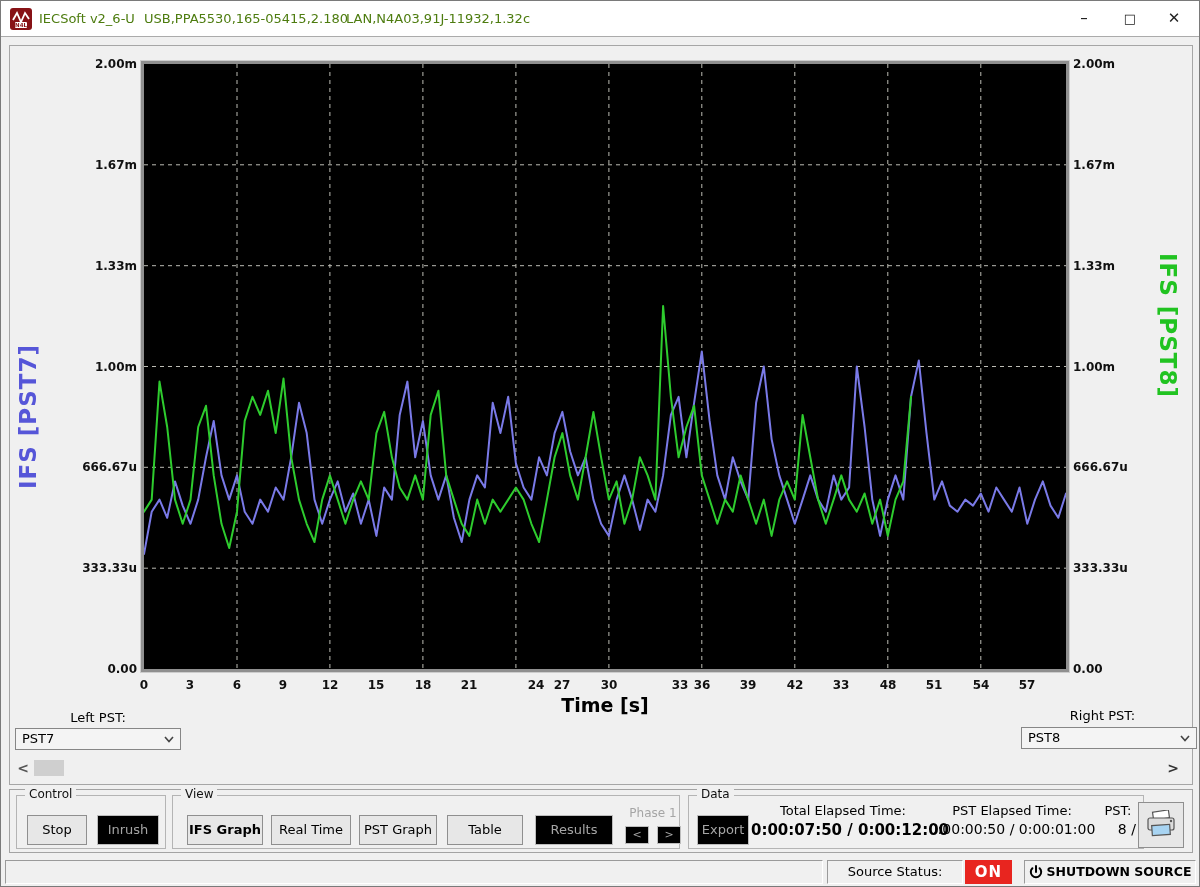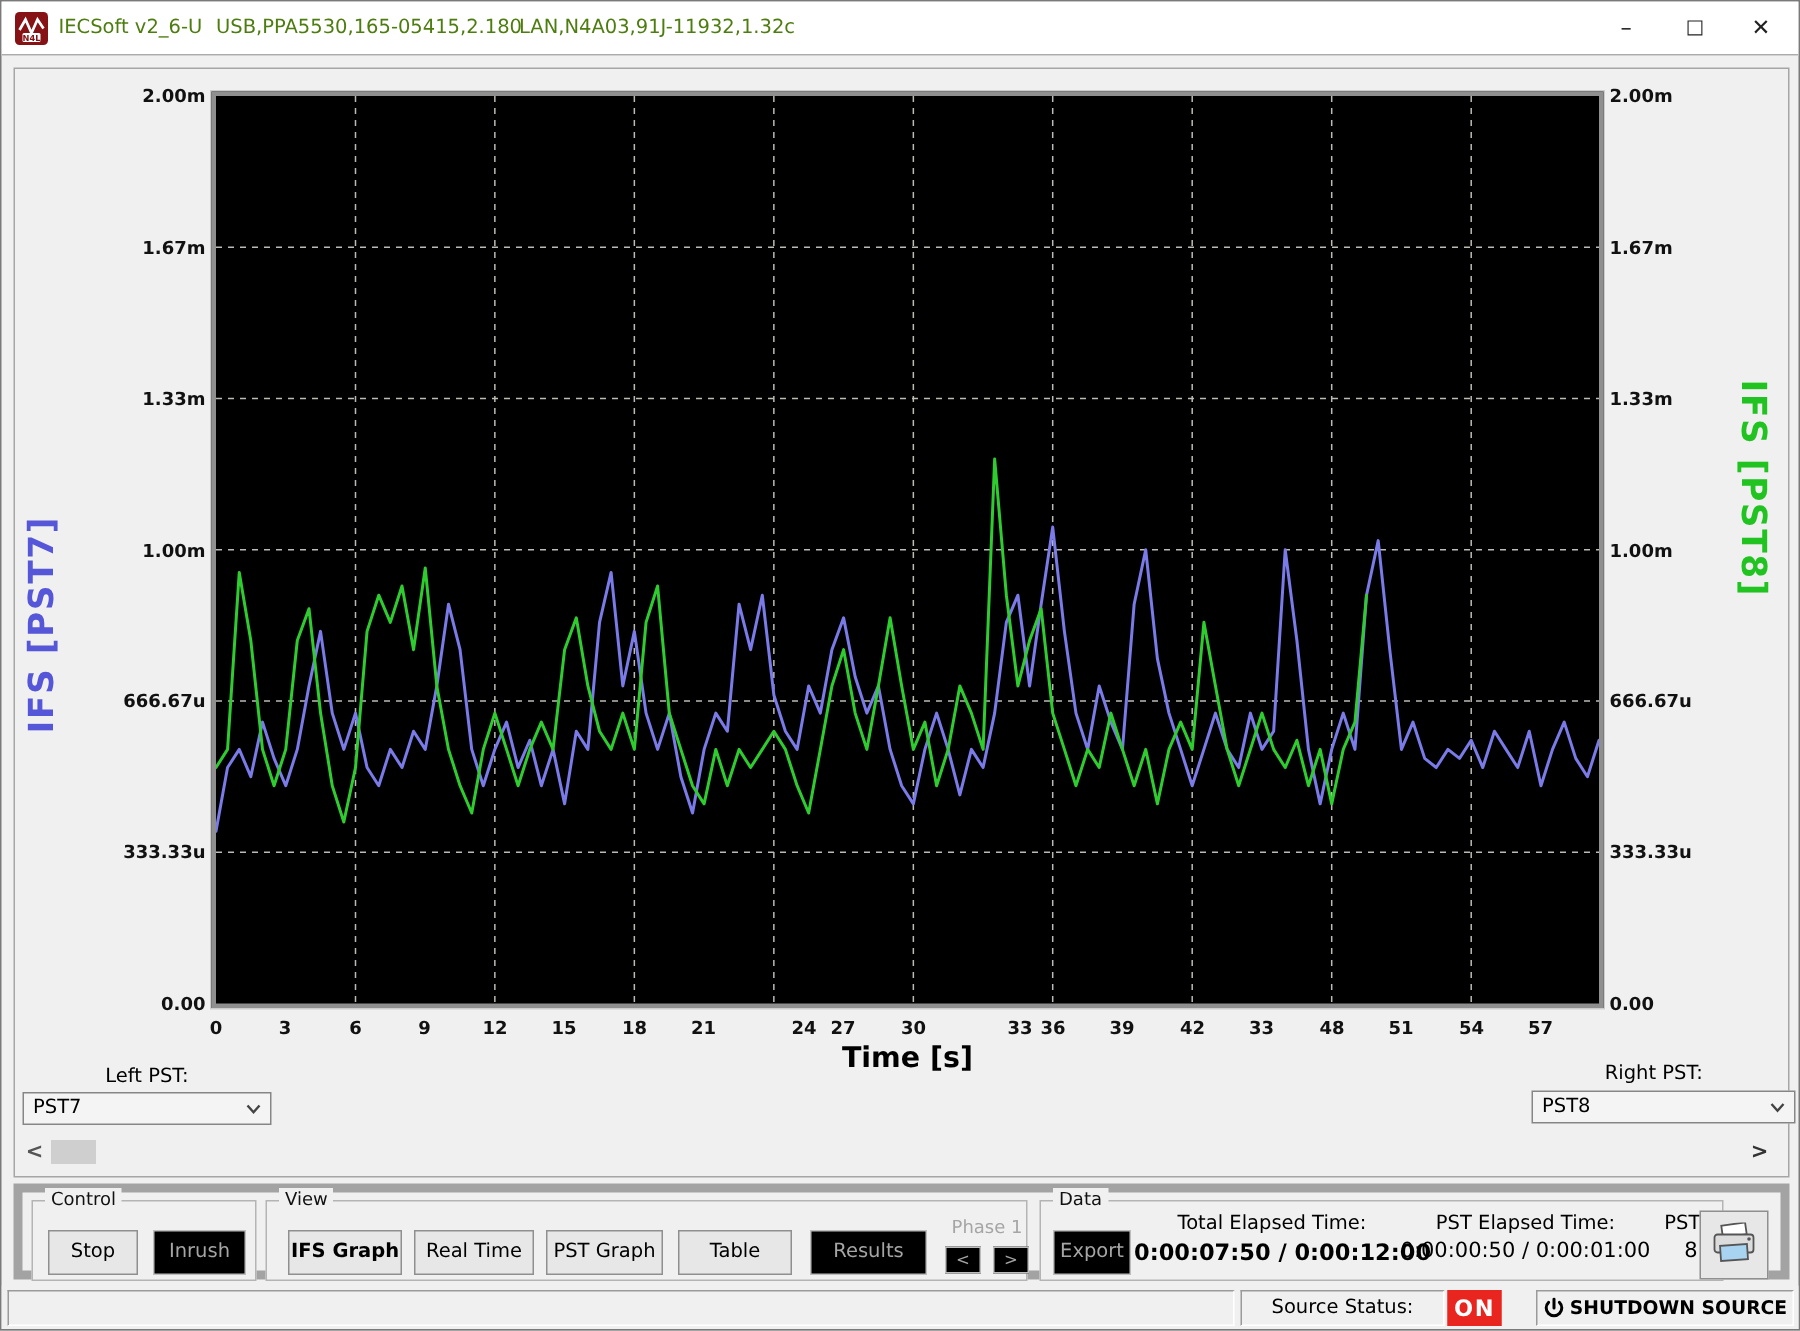--- a/index.html
+++ b/index.html
@@ -38,21 +38,21 @@
   #left-pst-select{left:14px;top:727px;width:166px;}
   #right-pst-select{left:1020px;top:726px;width:176px;}
   .dd-chev{position:absolute;right:6px;top:7px;}
 
   .sb-arrow{position:absolute;top:758px;width:16px;height:18px;font-size:14px;font-weight:bold;color:#555;line-height:18px;text-align:center;cursor:default;}
   #sb-left{left:14px;}
   #sb-right{left:1164px;color:#333;}
   #sb-thumb{position:absolute;left:33px;top:759px;width:30px;height:16px;background:#cfcfcf;}
 
   
-  #control-panel{position:absolute;left:8px;top:788px;width:1184px;height:64px;border:6px solid #a3a3a3;background:#f0f0f0;box-sizing:border-box;}
+  #control-panel{position:absolute;left:8px;top:788px;width:1184px;height:64px;border:1px solid #a3a3a3;background:#f0f0f0;box-sizing:border-box;}
   .group{position:absolute;border:1px solid #b4b4b4;background:#f0f0f0;}
   .group-label{position:absolute;top:-9px;left:8px;background:#f0f0f0;padding:0 4px;font-size:12px;color:#111;}
   #grp-control{left:6px;top:5px;width:148px;height:52px;}
   #grp-view{left:162px;top:5px;width:506px;height:52px;}
   #grp-data{left:678px;top:5px;width:454px;height:52px;}
 
   .btn{position:absolute;height:30px;background:#e7e7e7;border:1px solid #8f8f8f;box-sizing:border-box;font-size:13px;color:#000;text-align:center;line-height:28px;font-family:"DejaVu Sans",sans-serif;cursor:default;}
   .btn.disabled{color:#a5a5a5;border-color:#bdbdbd;background:#000000;}
   .btn.bold{font-weight:bold;}
 
@@ -63,21 +63,21 @@
   .phase-btn{position:absolute;top:30px;width:24px;height:18px;line-height:16px;font-size:11px;}
 
   #print-btn{position:absolute;right:8px;top:12px;width:46px;height:46px;background:#e7e7e7;border:1px solid #8f8f8f;box-sizing:border-box;text-align:center;cursor:default;}
   #print-btn svg{margin-top:7px;}
 
   
   #statusbar{position:absolute;left:0px;top:856px;width:1200px;height:31px;background:#f0f0f0;}
   .status-cell{position:absolute;top:3px;height:24px;box-sizing:border-box;border:1px solid;border-color:#9a9a9a #ffffff #ffffff #9a9a9a;background:#f0f0f0;font-size:13px;color:#000;line-height:22px;text-align:center;}
   #cell-blank{left:4px;width:818px;}
   #cell-source-label{left:826px;width:136px;}
-  #cell-on{left:964px;width:36px;color:#fff;font-weight:bold;font-size:15px;letter-spacing:1px;}
+  #cell-on{left:964px;width:47px;color:#fff;font-weight:bold;font-size:15px;letter-spacing:1px;}
   #cell-shutdown{left:1023px;width:172px;font-weight:bold;font-size:12.5px;cursor:default;}
   #cell-shutdown svg{vertical-align:-3px;margin-right:4px;}
 </style>
 </head>
 <body>
 
 <div id="window">
 
   <div id="titlebar">
     <svg id="app-icon" viewBox="0 0 22 22">

